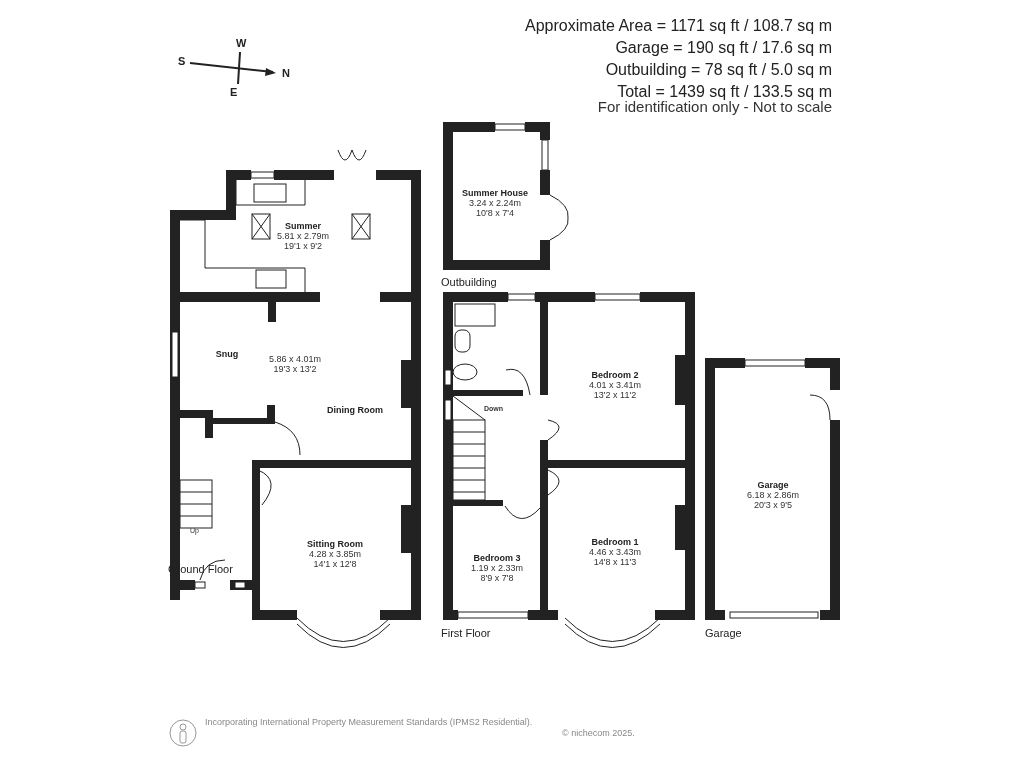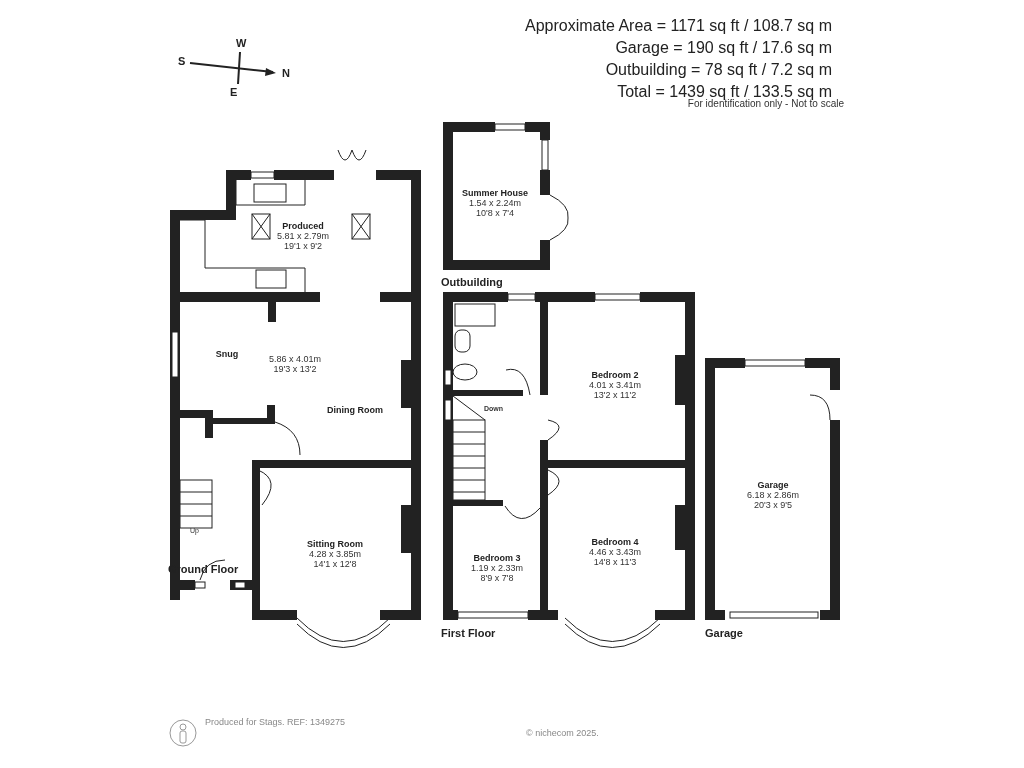--- a/index.html
+++ b/index.html
@@ -1,32 +1,32 @@
 <!DOCTYPE html>
 <html><head>
 <meta charset="utf-8">
 <style>
   html,body{margin:0;padding:0;background:#fff;}
   body{width:1024px;height:768px;position:relative;overflow:hidden;font-family:"Liberation Sans",sans-serif;color:#222;}
   .abs{position:absolute;}
   .area-line{position:absolute;right:192px;font-size:16px;color:#222;text-align:right;white-space:nowrap;line-height:22px;}
-  .note{position:absolute;right:180px;font-size:10px;color:#333;text-align:left;}
+  .note{position:absolute;right:192px;font-size:15px;color:#333;text-align:left;}
   .lbl{position:absolute;text-align:center;font-size:9px;line-height:10px;color:#333;white-space:nowrap;transform:translateX(-50%);}
   .lbl b{display:block;font-weight:bold;color:#222;}
-  .floor-title{position:absolute;font-size:11px;font-weight:bold;color:#222;}
+  .floor-title{position:absolute;font-size:11px;font-weight:normal;color:#222;}
   .footer{position:absolute;left:205px;top:716px;font-size:9px;color:#888;line-height:12px;}
   .footer-icon{position:absolute;left:168px;top:718px;width:30px;height:30px;}
-  .copy{position:absolute;left:526px;top:728px;font-size:9px;color:#888;}
+  .copy{position:absolute;left:562px;top:728px;font-size:9px;color:#888;}
 </style>
 </head>
 <body>
 
 <div class="area-line" style="top:15px">Approximate Area = 1171 sq ft / 108.7 sq m</div>
 <div class="area-line" style="top:37px">Garage = 190 sq ft / 17.6 sq m</div>
-<div class="area-line" style="top:59px">Outbuilding = 78 sq ft / 7.2 sq m</div>
+<div class="area-line" style="top:59px">Outbuilding = 78 sq ft / 5.0 sq m</div>
 <div class="area-line" style="top:81px">Total = 1439 sq ft / 133.5 sq m</div>
 <div class="note" style="top:98px">For identification only - Not to scale</div>
 
 <div class="abs" style="left:170px;top:35px;width:130px;height:65px">
   <svg width="130" height="65">
     <line x1="20" y1="28" x2="103" y2="37" stroke="#222" stroke-width="2"></line>
     <polygon points="106,38 96,33 95,41" fill="#222"></polygon>
     <line x1="70" y1="17" x2="68" y2="49" stroke="#222" stroke-width="2"></line>
   </svg>
   <span class="abs" style="left:8px;top:20px;font-size:11px;font-weight:bold">S</span>
@@ -144,51 +144,51 @@
     <path d="M453,432 H485 M453,444 H485 M453,456 H485 M453,468 H485 M453,480 H485 M453,492 H485"></path>
     <path d="M453,396 L485,420"></path>
 
     <rect x="455" y="304" width="40" height="22"></rect>
     <rect x="455" y="330" width="15" height="22" rx="6"></rect>
     <ellipse cx="465" cy="372" rx="12" ry="8"></ellipse>
   </g>
 </svg>
 
 <div class="lbl" style="left:303px;top:221px">
-  <b>Produced</b>
+  <b>Summer</b>
   <span>5.81 x 2.79m</span><br>
   <span>19'1 x 9'2</span>
 </div>
 <div class="lbl" style="left:227px;top:349px">
   <b>Snug</b>
 </div>
 <div class="lbl" style="left:295px;top:354px">
   <span>5.86 x 4.01m</span><br>
   <span>19'3 x 13'2</span>
 </div>
 <div class="lbl" style="left:355px;top:405px">
   <b>Dining Room</b>
 </div>
 <div class="lbl" style="left:335px;top:539px">
   <b>Sitting Room</b>
   <span>4.28 x 3.85m</span><br>
   <span>14'1 x 12'8</span>
 </div>
 <div class="lbl" style="left:495px;top:188px">
   <b>Summer House</b>
-  <span>1.54 x 2.24m</span><br>
+  <span>3.24 x 2.24m</span><br>
   <span>10'8 x 7'4</span>
 </div>
 <div class="lbl" style="left:615px;top:370px">
   <b>Bedroom 2</b>
   <span>4.01 x 3.41m</span><br>
   <span>13'2 x 11'2</span>
 </div>
 <div class="lbl" style="left:615px;top:537px">
-  <b>Bedroom 4</b>
+  <b>Bedroom 1</b>
   <span>4.46 x 3.43m</span><br>
   <span>14'8 x 11'3</span>
 </div>
 <div class="lbl" style="left:497px;top:553px">
   <b>Bedroom 3</b>
   <span>1.19 x 2.33m</span><br>
   <span>8'9 x 7'8</span>
 </div>
 <div class="lbl" style="left:773px;top:480px">
   <b>Garage</b>
@@ -204,15 +204,15 @@
 <div class="floor-title" style="left:705px;top:627px">Garage</div>
 
 <div class="footer-icon">
   <svg width="30" height="30">
       <circle cx="15" cy="15" r="13" fill="none" stroke="#999" stroke-width="1"></circle>
       <circle cx="15" cy="9" r="3" fill="none" stroke="#999"></circle>
       <rect x="12" y="13" width="6" height="12" rx="2" fill="none" stroke="#999"></rect>
     </svg>
 </div>
 <div class="footer">
-  <div>Produced for Stags.   REF: 1349275</div>
+  <div>Incorporating International Property Measurement Standards (IPMS2 Residential).</div>
 </div>
 <div class="copy">© nichecom 2025.</div>
 
 </body></html>

